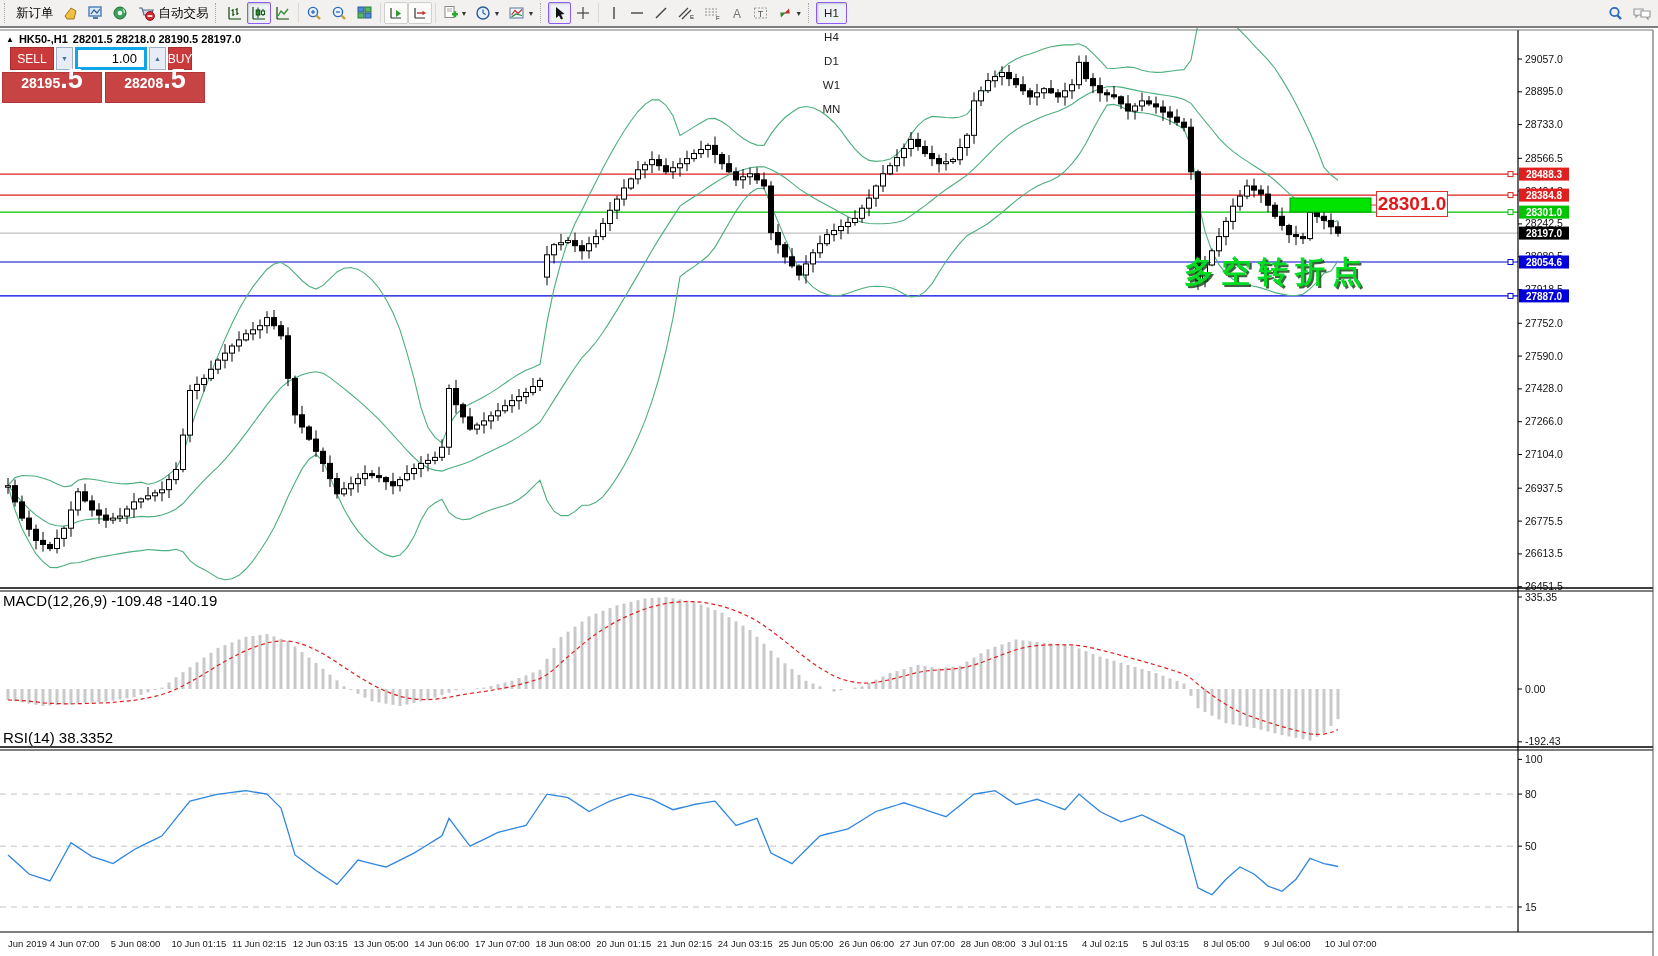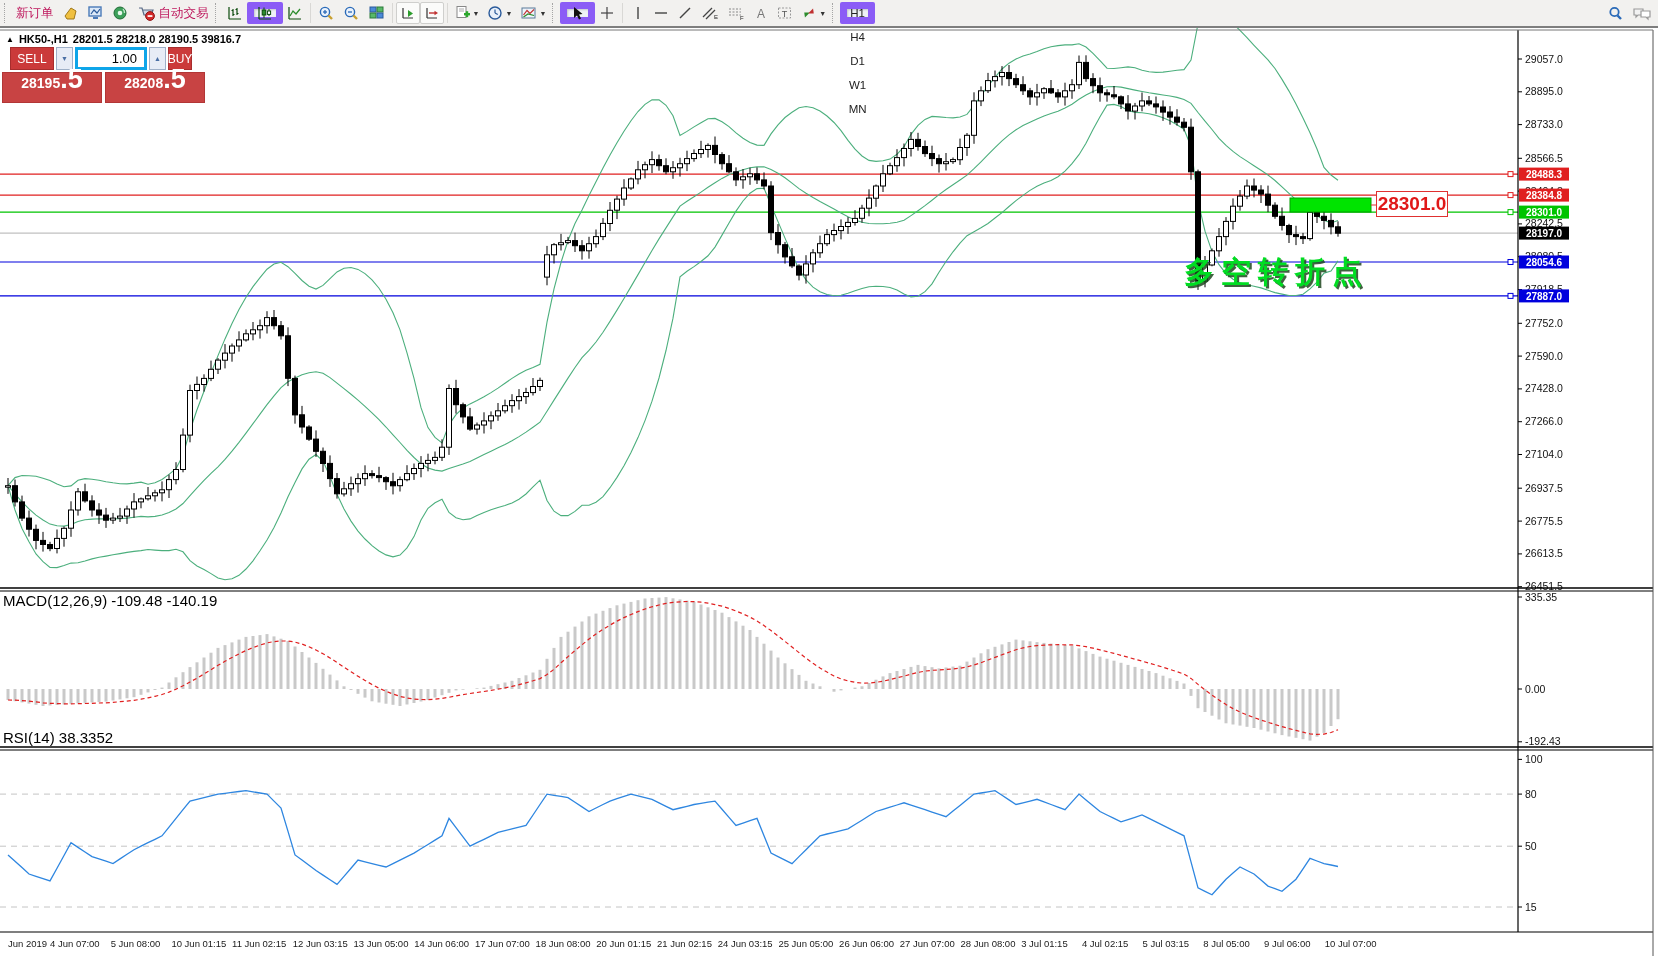--- a/index.html
+++ b/index.html
@@ -5,27 +5,27 @@
   html,body{margin:0;padding:0;}
   body{width:1658px;height:956px;overflow:hidden;position:relative;background:#fff;
        font-family:"Liberation Sans",sans-serif;}
   
   .toolbar{position:absolute;top:0;left:0;width:1658px;height:28px;background:#f2f1ef;
            border-bottom:2px solid #7e7e7e;display:flex;align-items:center;padding:0 2px;
            box-sizing:border-box;z-index:20;}
   .tbtn{height:22px;min-width:23px;display:flex;align-items:center;justify-content:center;
         border:1px solid transparent;border-radius:2px;font-size:12px;color:#222;
         padding:0 3px;box-sizing:border-box;cursor:default;}
-  .tbtn.active{background:#eef2f6;border:7px solid #8b5cf6;box-shadow:inset 1px 1px 2px rgba(0,0,0,.18);}
+  .tbtn.active{background:#eef2f6;border:1px solid #8b5cf6;box-shadow:inset 1px 1px 2px rgba(0,0,0,.18);}
   .tbtn.outlined{border:1px solid #cfcfcd;background:#fbfbfa;}
   .sep{width:1px;height:20px;background:#d9d8d5;margin:0 3px;}
   .grip{width:3px;height:20px;border-left:1px dotted #a5a5a5;margin:0 4px 0 2px;}
   .drop{font-size:7px;color:#333;margin-left:2px;}
   .tf{font-size:11.5px;color:#222;min-width:27px;}
-  .toolbar .label{font-size:12.5px;color:#be185d;}
+  .toolbar .label{font-size:12.5px;color:#000000;}
   .spacer{flex:1;}
   
   .ov{position:absolute;z-index:6;}
   #title{left:6px;top:33px;font-size:11px;font-weight:700;color:#000;display:flex;align-items:center;gap:5px;}
   #title .tri{font-size:8px;}
   .indlabel{font-size:15px;color:#000;z-index:6;position:absolute;}
   
   #trade{left:2px;top:47px;width:203px;position:absolute;z-index:7;}
   .trow{display:flex;height:23px;gap:2px;align-items:stretch;margin-left:8px;margin-right:0;}
   .sellbtn,.buybtn{background:#cb3a3a;color:#fff;font-size:12px;font-weight:400;
@@ -960,21 +960,21 @@
       <text x="1142.6" y="947" style="font:400 9.5px 'Liberation Sans',sans-serif" fill="#1a1a1a">5 Jul 03:15</text>
       <text x="1203.3" y="947" style="font:400 9.5px 'Liberation Sans',sans-serif" fill="#1a1a1a">8 Jul 05:00</text>
       <text x="1264.0" y="947" style="font:400 9.5px 'Liberation Sans',sans-serif" fill="#1a1a1a">9 Jul 06:00</text>
       <text x="1324.7" y="947" style="font:400 9.5px 'Liberation Sans',sans-serif" fill="#1a1a1a">10 Jul 07:00</text>
     </g>
   </svg>
 
 <div id="title" class="ov">
   <span class="tri">▲</span>
   <span>HK50-,H1</span>
-  <span>28201.5 28218.0 28190.5 39816.7</span>
+  <span>28201.5 28218.0 28190.5 28197.0</span>
 </div>
 
 <div id="trade">
   <div class="trow">
     <div class="sellbtn">
         <span>SELL</span>
       </div>
     <div class="spin">
         <span>▼</span>
       </div>

